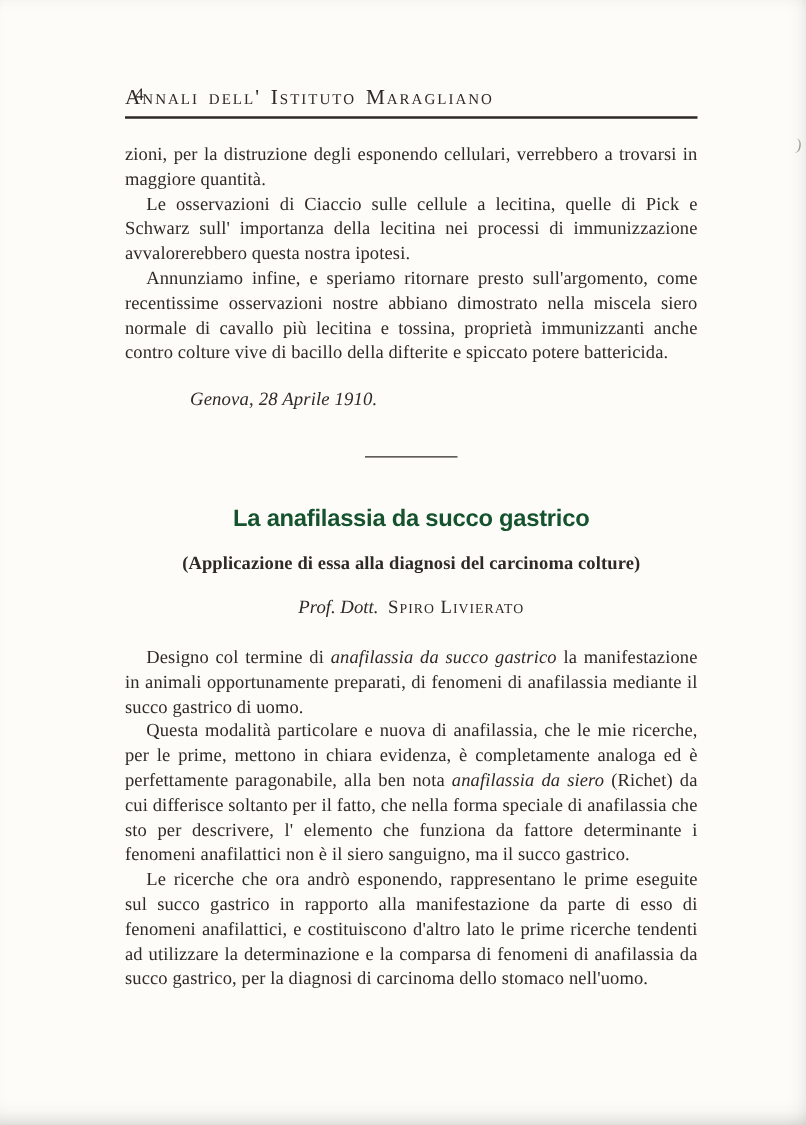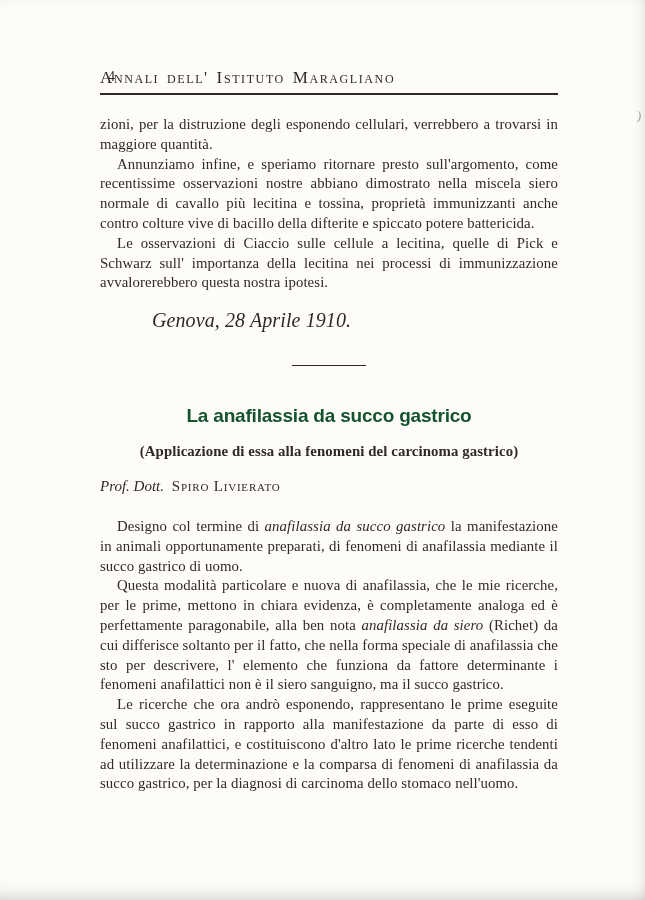--- a/index.html
+++ b/index.html
@@ -58,21 +58,21 @@
     font-size: 14.8px;
     line-height: 19.8px;
     text-align: justify;
     letter-spacing: 0.1px;
   }
   .body-text p.indent { text-indent: 17px; }
 
   .dateline {
     margin: 18px 0 0 52px;
     font-style: italic;
-    font-size: 20px;
+    font-size: 15px;
     text-align: left;
     text-indent: 0;
   }
 
   .section-separator {
     width: 74px;
     border: none;
     border-top: 1.5px solid var(--ink, #2e2a26);
     margin: 34px auto 0 auto;
   }
@@ -89,21 +89,21 @@
   }
   .article-subtitle {
     margin-top: 16px;
     text-align: center;
     font-weight: bold;
     font-size: 14.8px;
     letter-spacing: 0.1px;
   }
   .author-line {
     margin-top: 18px;
-    text-align: left;
+    text-align: center;
     font-size: 15px;
   }
   .author-prefix { font-style: italic; }
   .author-name {
     font-variant: small-caps;
     letter-spacing: 0.8px;
     margin-left: 4px;
   }
 
   .article-body { margin-top: 22px; }
@@ -126,30 +126,30 @@
 <div class="page">
 
   <div class="running-head">
     <span class="page-number">4</span>
     <div class="journal-title">Annali dell' Istituto Maragliano</div>
   </div>
   <hr class="head-rule">
 
   <div class="body-text">
     <p>zioni, per la distruzione degli esponendo cellulari, verrebbero a trovarsi in maggiore quantità.</p>
+    <p class="indent">Le osservazioni di Ciaccio sulle cellule a lecitina, quelle di Pick e Schwarz sull' importanza della lecitina nei processi di immunizzazione avvalorerebbero questa nostra ipotesi.</p>
     <p class="indent">Annunziamo infine, e speriamo ritornare presto sull'argomento, come recentissime osservazioni nostre abbiano dimostrato nella miscela siero normale di cavallo più lecitina e tossina, proprietà immunizzanti anche contro colture vive di bacillo della difterite e spiccato potere battericida.</p>
-    <p class="indent">Le osservazioni di Ciaccio sulle cellule a lecitina, quelle di Pick e Schwarz sull' importanza della lecitina nei processi di immunizzazione avvalorerebbero questa nostra ipotesi.</p>
     <p class="dateline">Genova, 28 Aprile 1910.</p>
   </div>
 
   <hr class="section-separator">
 
   <h1 class="article-title">La anafilassia da succo gastrico</h1>
 
-  <h2 class="article-subtitle">(Applicazione di essa alla fenomeni del carcinoma gastrico)</h2>
+  <h2 class="article-subtitle">(Applicazione di essa alla diagnosi del carcinoma colture)</h2>
 
   <div class="author-line">
     <span class="author-prefix">Prof. Dott.</span>
     <span class="author-name">Spiro Livierato</span>
   </div>
 
   <div class="body-text article-body">
     <p class="indent"><span>Designo col termine di </span><em>anafilassia da succo gastrico</em><span> la manifestazione in animali opportunamente preparati, di fenomeni di anafilassia mediante il succo gastrico di uomo.</span></p>
     <p class="indent"><span>Questa modalità particolare e nuova di anafilassia, che le mie ricerche, per le prime, mettono in chiara evidenza, è completamente analoga ed è perfettamente paragonabile, alla ben nota </span><em>anafilassia da siero</em><span> (Richet) da cui differisce soltanto per il fatto, che nella forma speciale di anafilassia che sto per descrivere, l' elemento che funziona da fattore determinante i fenomeni anafilattici non è il siero sanguigno, ma il succo gastrico.</span></p>
     <p class="indent"><span>Le ricerche che ora andrò esponendo, rappresentano le prime eseguite sul succo gastrico in rapporto alla manifestazione da parte di esso di fenomeni anafilattici, e costituiscono d'altro lato le prime ricerche tendenti ad utilizzare la determinazione e la comparsa di fenomeni di anafilassia da succo gastrico, per la diagnosi di carcinoma dello stomaco nell'uomo.</span><em></em><span></span></p>

